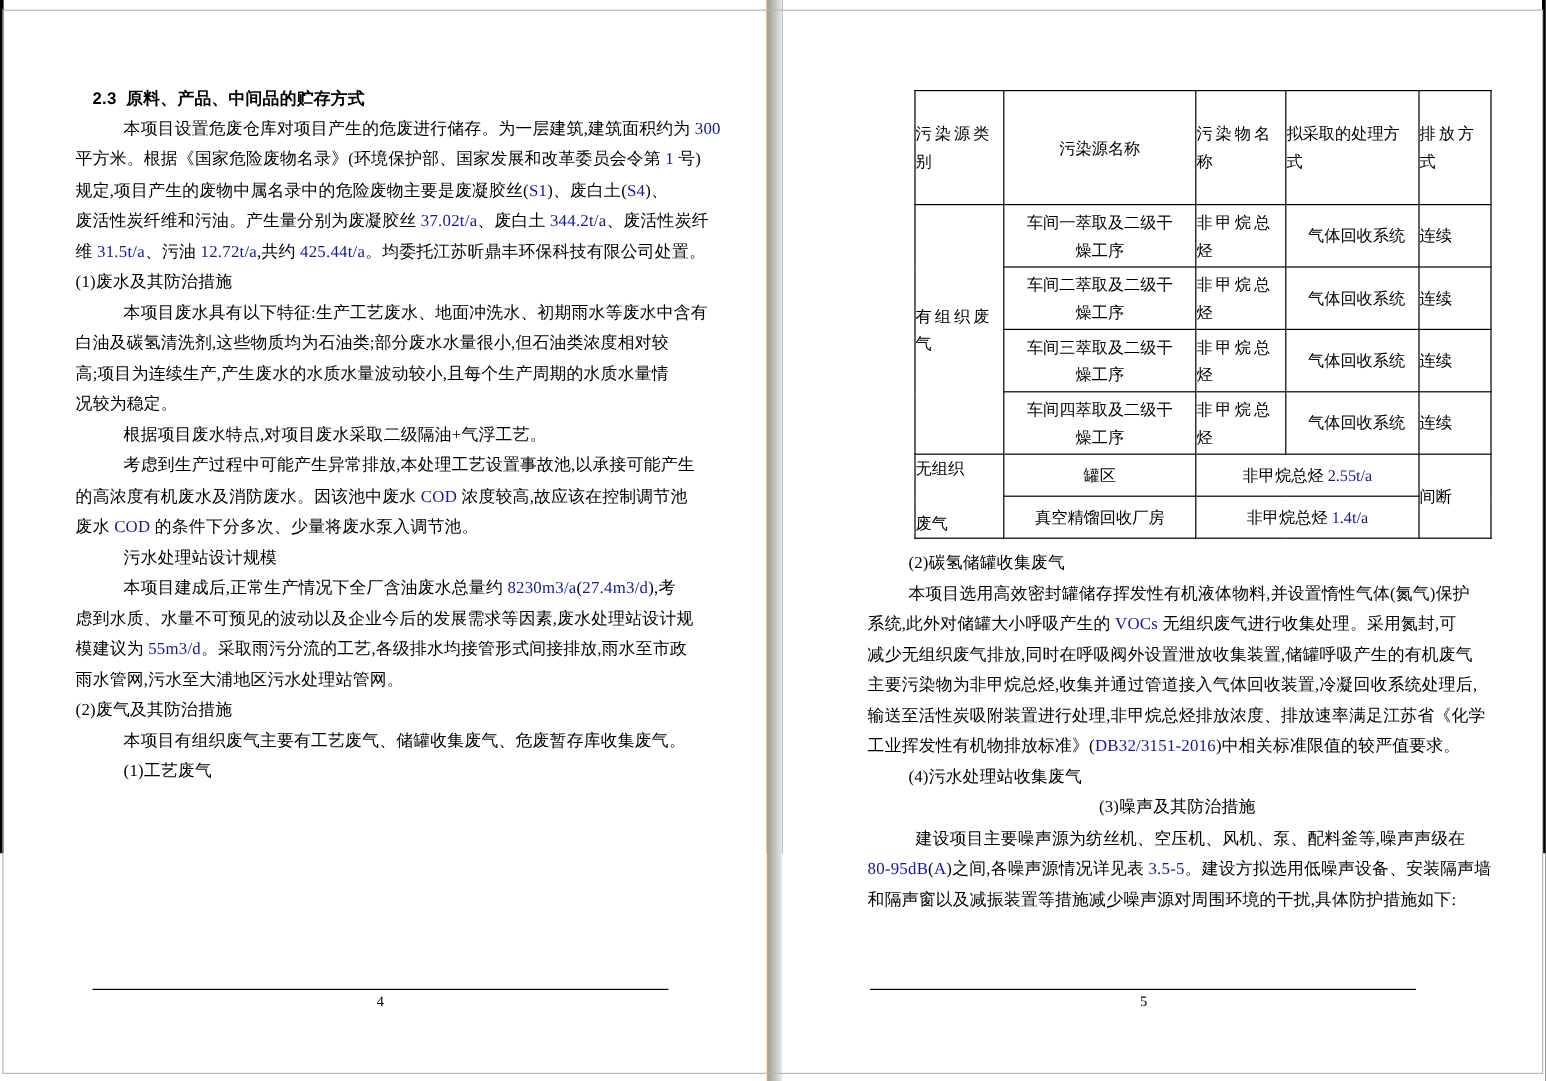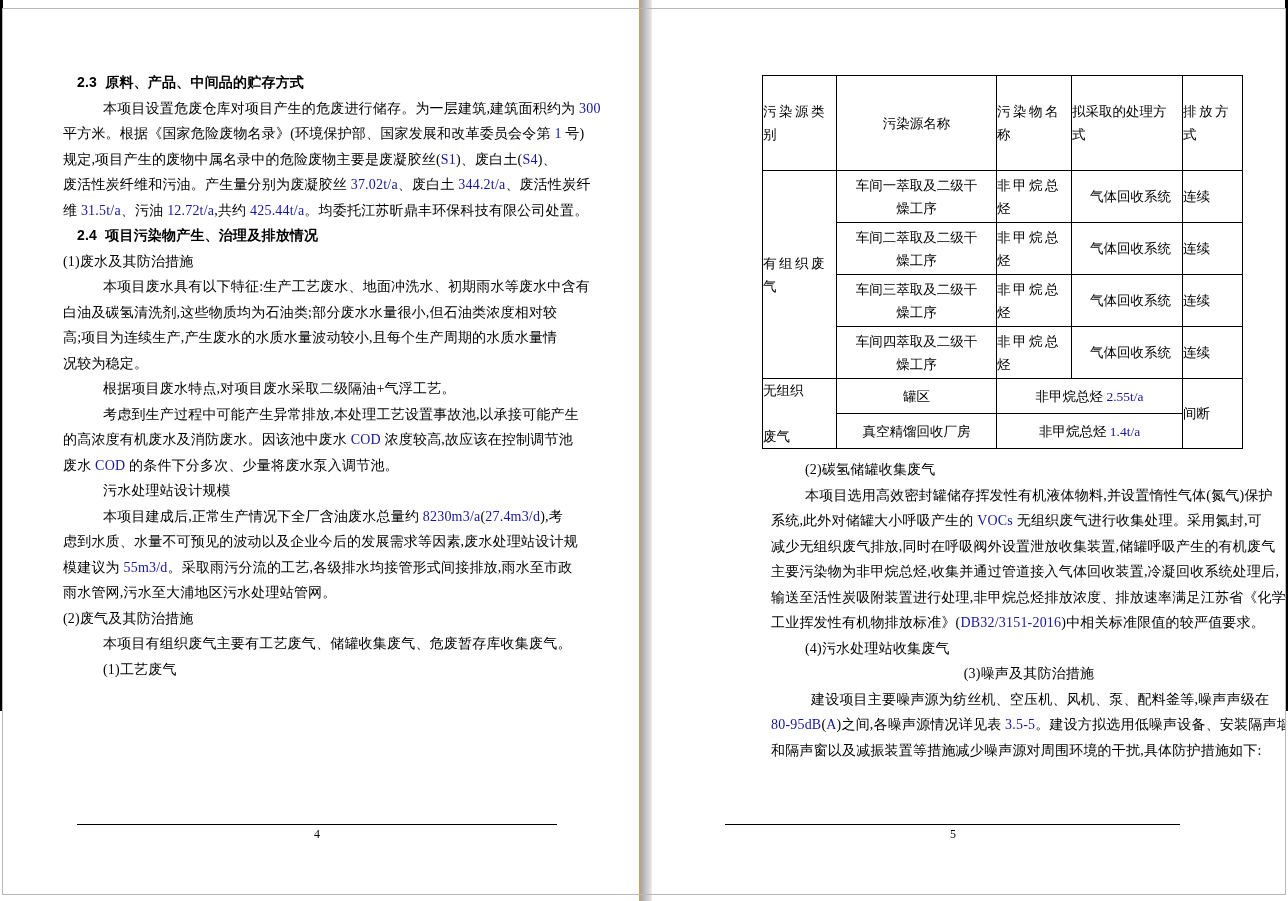--- a/index.html
+++ b/index.html
@@ -17,21 +17,21 @@
   }
   .page{position:absolute;top:0;height:901px;background:#fff;overflow:hidden;}
   .page-left{left:3px;width:636px;}
   .page-right{left:652px;width:633px;}
   .gutter{
     position:absolute;left:639px;top:0;width:13px;height:901px;
     background:linear-gradient(to right,#cf9e63 0px,#cf9e63 1px,#a6a6a6 2px,#e3e3e3 12px,#f2f2f2 13px);
   }
   
   .textcol-left{position:absolute;left:60px;top:70px;width:502px;}
-  .textcol-right{position:absolute;left:71px;top:457px;width:512px;margin-left:48px;}
+  .textcol-right{position:absolute;left:71px;top:457px;width:512px;}
   .tblock{
     white-space:pre;
     font-size:14px;
     line-height:25.5px;
     letter-spacing:0.2px;
   }
   .h-bold{
     font-family:"Liberation Sans","DejaVu Sans",sans-serif;
     font-weight:bold;
     font-size:14px;
@@ -78,21 +78,20 @@
 <div class="screen">
 
   <div class="page page-left">
     <div class="textcol-left">
       <div class="tblock h-bold">2.3  原料、产品、中间品的贮存方式</div>
       <div class="tblock ind40 latin-accent">本项目设置危废仓库对项目产生的危废进行储存。为一层建筑,建筑面积约为 <span class="num">300</span>
 平方米。根据《国家危险废物名录》(环境保护部、国家发展和改革委员会令第 <span class="num">1</span> 号)
 规定,项目产生的废物中属名录中的危险废物主要是废凝胶丝(<span class="num">S1</span>)、废白土(<span class="num">S4</span>)、
 废活性炭纤维和污油。产生量分别为废凝胶丝 <span class="num">37.02t/a</span>、废白土 <span class="num">344.2t/a</span>、废活性炭纤
 维 <span class="num">31.5t/a</span>、污油 <span class="num">12.72t/a</span>,共约 <span class="num">425.44t/a</span>。均委托江苏昕鼎丰环保科技有限公司处置。</div>
-      <div class="tblock h-bold">2.4  项目污染物产生、治理及排放情况</div>
       <div class="tblock ind0">(1)废水及其防治措施</div>
       <div class="tblock ind40 latin-accent">本项目废水具有以下特征:生产工艺废水、地面冲洗水、初期雨水等废水中含有
 白油及碳氢清洗剂,这些物质均为石油类;部分废水水量很小,但石油类浓度相对较
 高;项目为连续生产,产生废水的水质水量波动较小,且每个生产周期的水质水量情
 况较为稳定。</div>
       <div class="tblock ind40 latin-accent">根据项目废水特点,对项目废水采取二级隔油+气浮工艺。</div>
       <div class="tblock ind40 latin-accent">考虑到生产过程中可能产生异常排放,本处理工艺设置事故池,以承接可能产生
 的高浓度有机废水及消防废水。因该池中废水 <span class="num">COD</span> 浓度较高,故应该在控制调节池
 废水 <span class="num">COD</span> 的条件下分多次、少量将废水泵入调节池。</div>
       <div class="tblock ind40">污水处理站设计规模</div>

